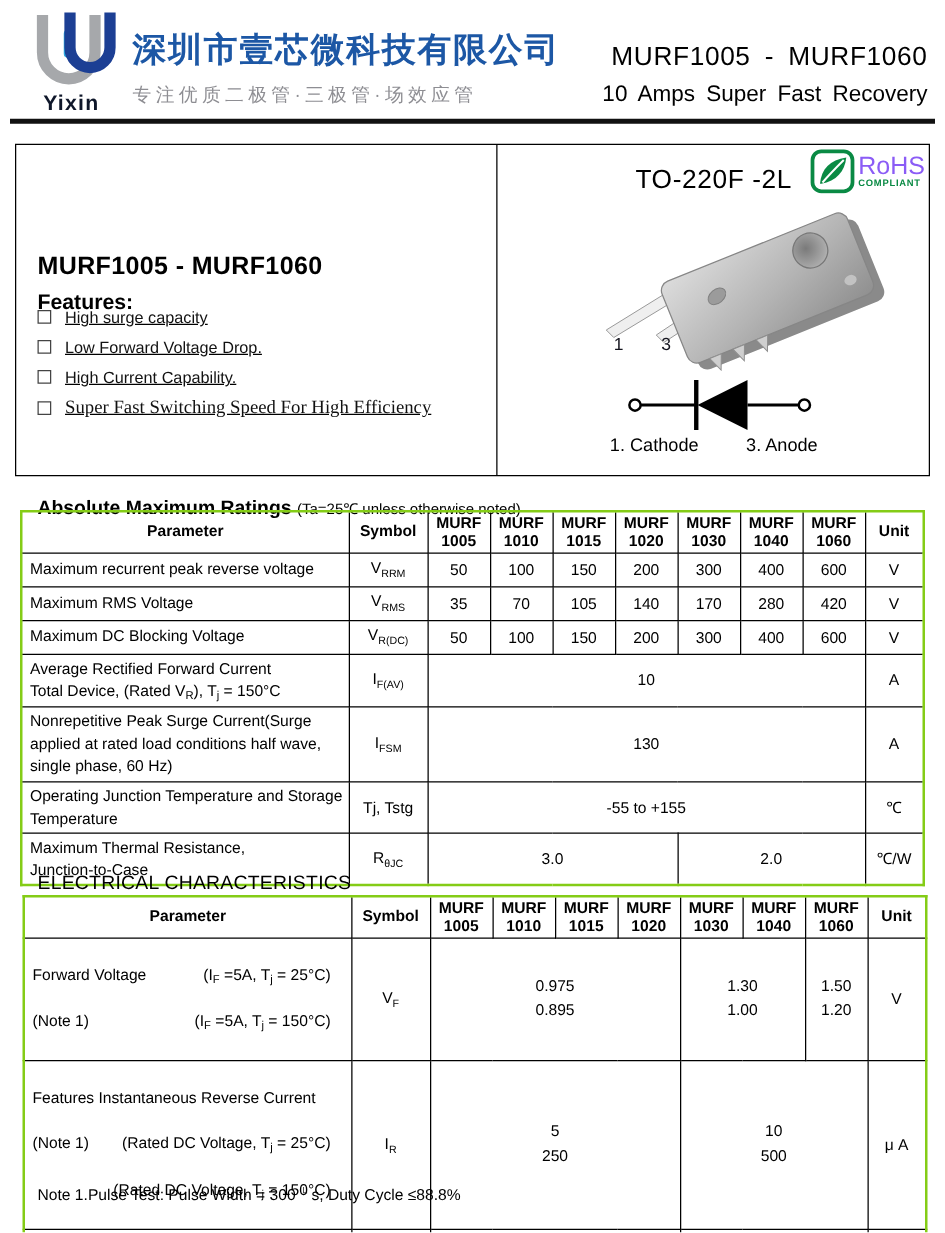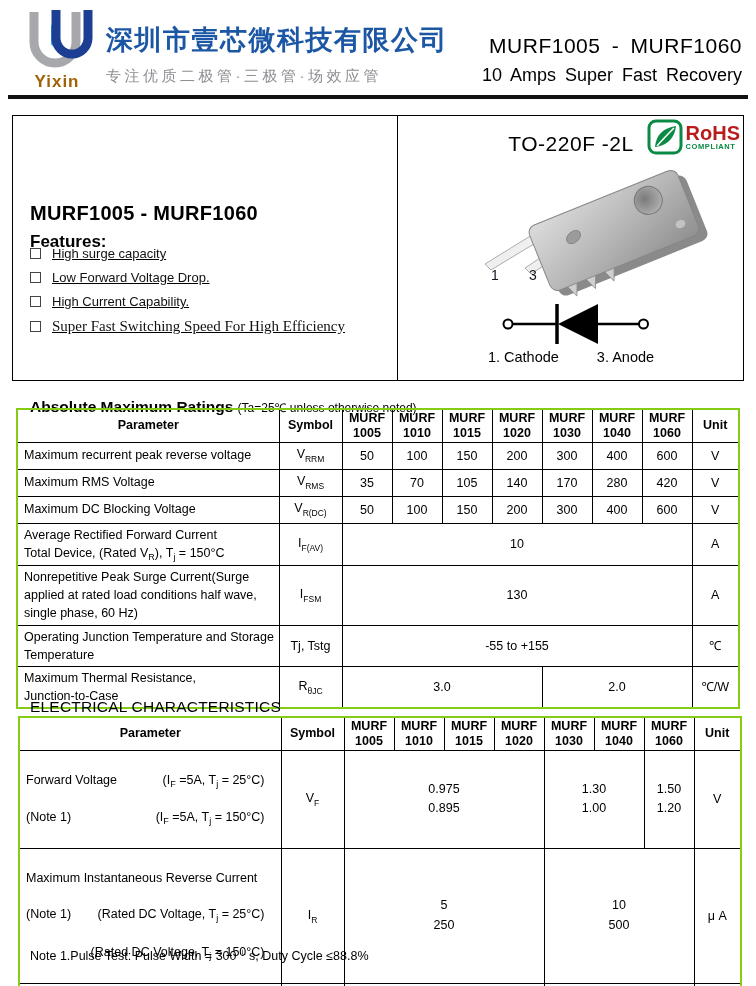--- a/index.html
+++ b/index.html
@@ -3,21 +3,21 @@
 <meta charset="utf-8">
 <style>
   * { margin:0; padding:0; box-sizing:border-box; }
   html,body { background:#fff; }
   .page {
     position:relative; width:756px; height:986px; background:#fff;
     font-family:"Liberation Sans", sans-serif; color:#000; overflow:hidden;
   }
   
   .logo { position:absolute; left:14px; top:8px; width:86px; text-align:center; }
-  .logo-text { font-size:17px; font-weight:bold; color:#a16207; letter-spacing:1px; margin-top:-2px; }
+  .logo-text { font-size:17px; font-weight:bold; color:#0f172a; letter-spacing:1px; margin-top:-2px; }
   .company { position:absolute; left:106px; top:22px; }
   .company-name { font-size:27px; font-weight:bold; color:#1c57a5; letter-spacing:1.5px; }
   .company-slogan { font-size:15px; color:#8e8e93; letter-spacing:3.5px; margin-top:9px; }
   .doc-title { position:absolute; right:14px; top:30px; text-align:right; line-height:1.5; }
   .doc-title .l1 { font-size:21px; word-spacing:5px; letter-spacing:0.5px; }
   .doc-title .l2 { font-size:18px; word-spacing:4px; }
   .top-rule { position:absolute; left:8px; top:95px; width:740px; height:4px; background:#111; }
 
   
   .ovbox { position:absolute; left:12px; top:115px; width:732px; height:266px; border:1.5px solid #000; }
@@ -25,21 +25,21 @@
   .ov-title { position:absolute; left:17px; top:86px; font-size:20px; font-weight:bold; letter-spacing:0.3px; }
   .ov-feat-label { position:absolute; left:17px; top:116px; font-size:17px; font-weight:bold; }
   .feat-list { position:absolute; left:17px; top:130px;text-decoration:underline; }
   .feat-item { display:flex; align-items:center; margin-bottom:9px; font-size:13px; color:#111; }
   .feat-item.serif { font-family:"Liberation Serif", serif; font-size:15px; }
   .cbx { display:inline-block; width:11px; height:11px; border:1.3px solid #444; margin-right:11px; flex:0 0 auto; }
   .pane-right { position:absolute; left:386px; top:0; right:0; height:100%; }
   .pkg-title { position:absolute; left:0; top:16px; width:100%; text-align:center; font-size:21px; letter-spacing:0.5px; }
   .rohs { position:absolute; right:3px; top:3px; display:flex; align-items:center; gap:3px; }
   .rohs-text { line-height:1; }
-  .rohs-l1 { font-size:20px; font-weight:bold; color:#b91c1c; }
+  .rohs-l1 { font-size:20px; font-weight:normal; color:#8b5cf6; }
   .rohs-l2 { font-size:7.5px; font-weight:bold; color:#0a8a44; letter-spacing:0.6px; }
   .pkg-svg { position:absolute; left:40px; top:50px; }
   .pin-label { position:absolute; font-size:14px; color:#14141e; }
   .pin-label.p1 { left:92px; top:151px; }
   .pin-label.p3 { left:130px; top:151px; }
   .diode-svg { position:absolute; left:102px; top:184px; }
   .pinout-caption { position:absolute; left:0; top:233px; width:100%; display:flex; justify-content:center; gap:38px; font-size:14.5px; }
 
   
   .sec1-title { position:absolute; left:30px; top:398px; font-size:15.5px; font-weight:bold; }
@@ -323,21 +323,21 @@
       <td class="val2" colspan="4">0.975
 0.895</td>
       <td class="val2" colspan="2">1.30
 1.00</td>
       <td class="val2">1.50
 1.20</td>
       <td class="unit">V</td>
     </tr>
     <tr class="h42">
       <td class="param">
-        <div>Maximum Instantaneous Reverse Current</div>
+        <div>Features Instantaneous Reverse Current</div>
         <div class="fx"><span>(Note 1)</span><span><span>(Rated DC Voltage, T</span><span class="sb">j</span><span> = 25°C)</span></span></div>
         <div class="tr-right"><span>(Rated DC Voltage, T</span><span class="sb">j</span><span> = 150°C)</span></div>
       </td>
       <td class="sym"><span>I</span><sub class="ss">R</sub></td>
       <td class="val2" colspan="4">5
 250</td>
       <td class="val2" colspan="3">10
 500</td>
       <td class="unit">μ A</td>
     </tr>

